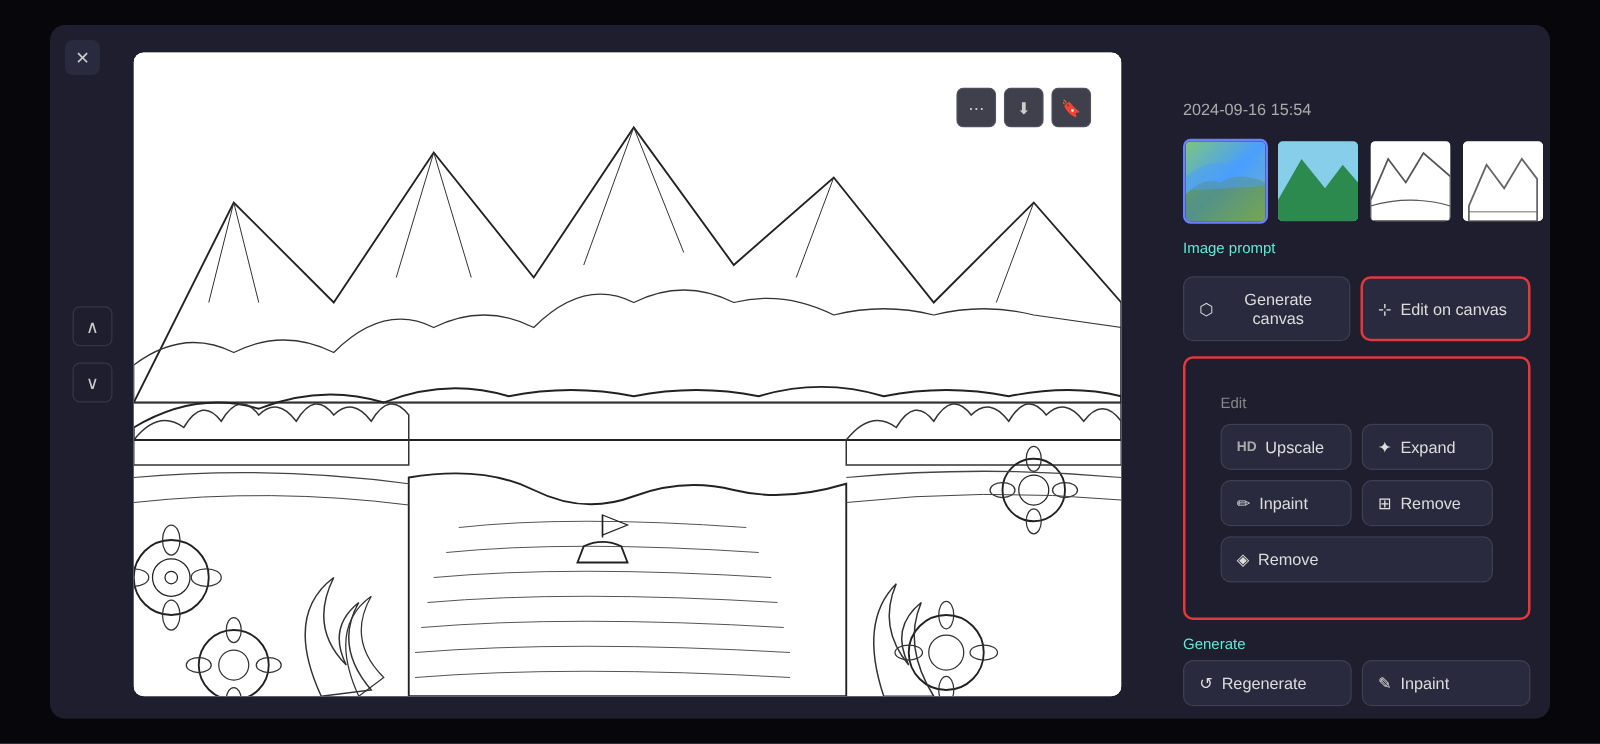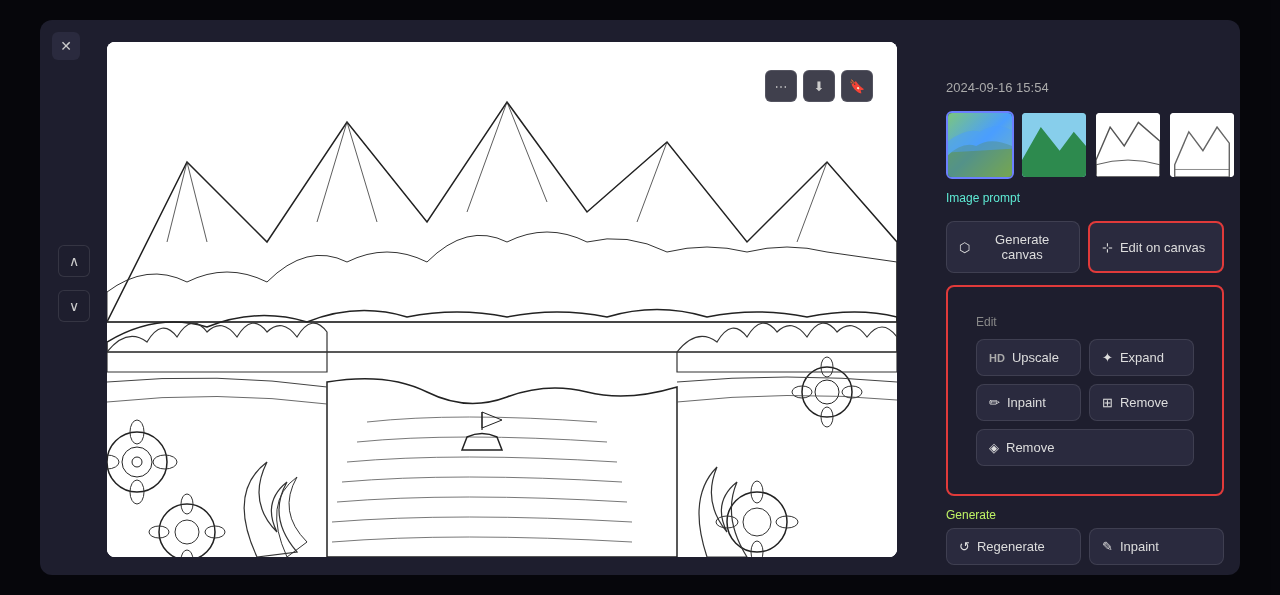--- a/index.html
+++ b/index.html
@@ -217,21 +217,21 @@
       gap: 7px;
       font-size: 13px;
     }
     .generate-section {
       display: flex;
       flex-direction: column;
       gap: 6px;
     }
     .generate-label {
       font-size: 12px;
-      color: #bef264;
+      color: #5eead4;
     }
     .generate-row {
       display: flex;
       gap: 8px;
     }
   </style>
 </head>
 <body>
 
 <div class="overlay">

